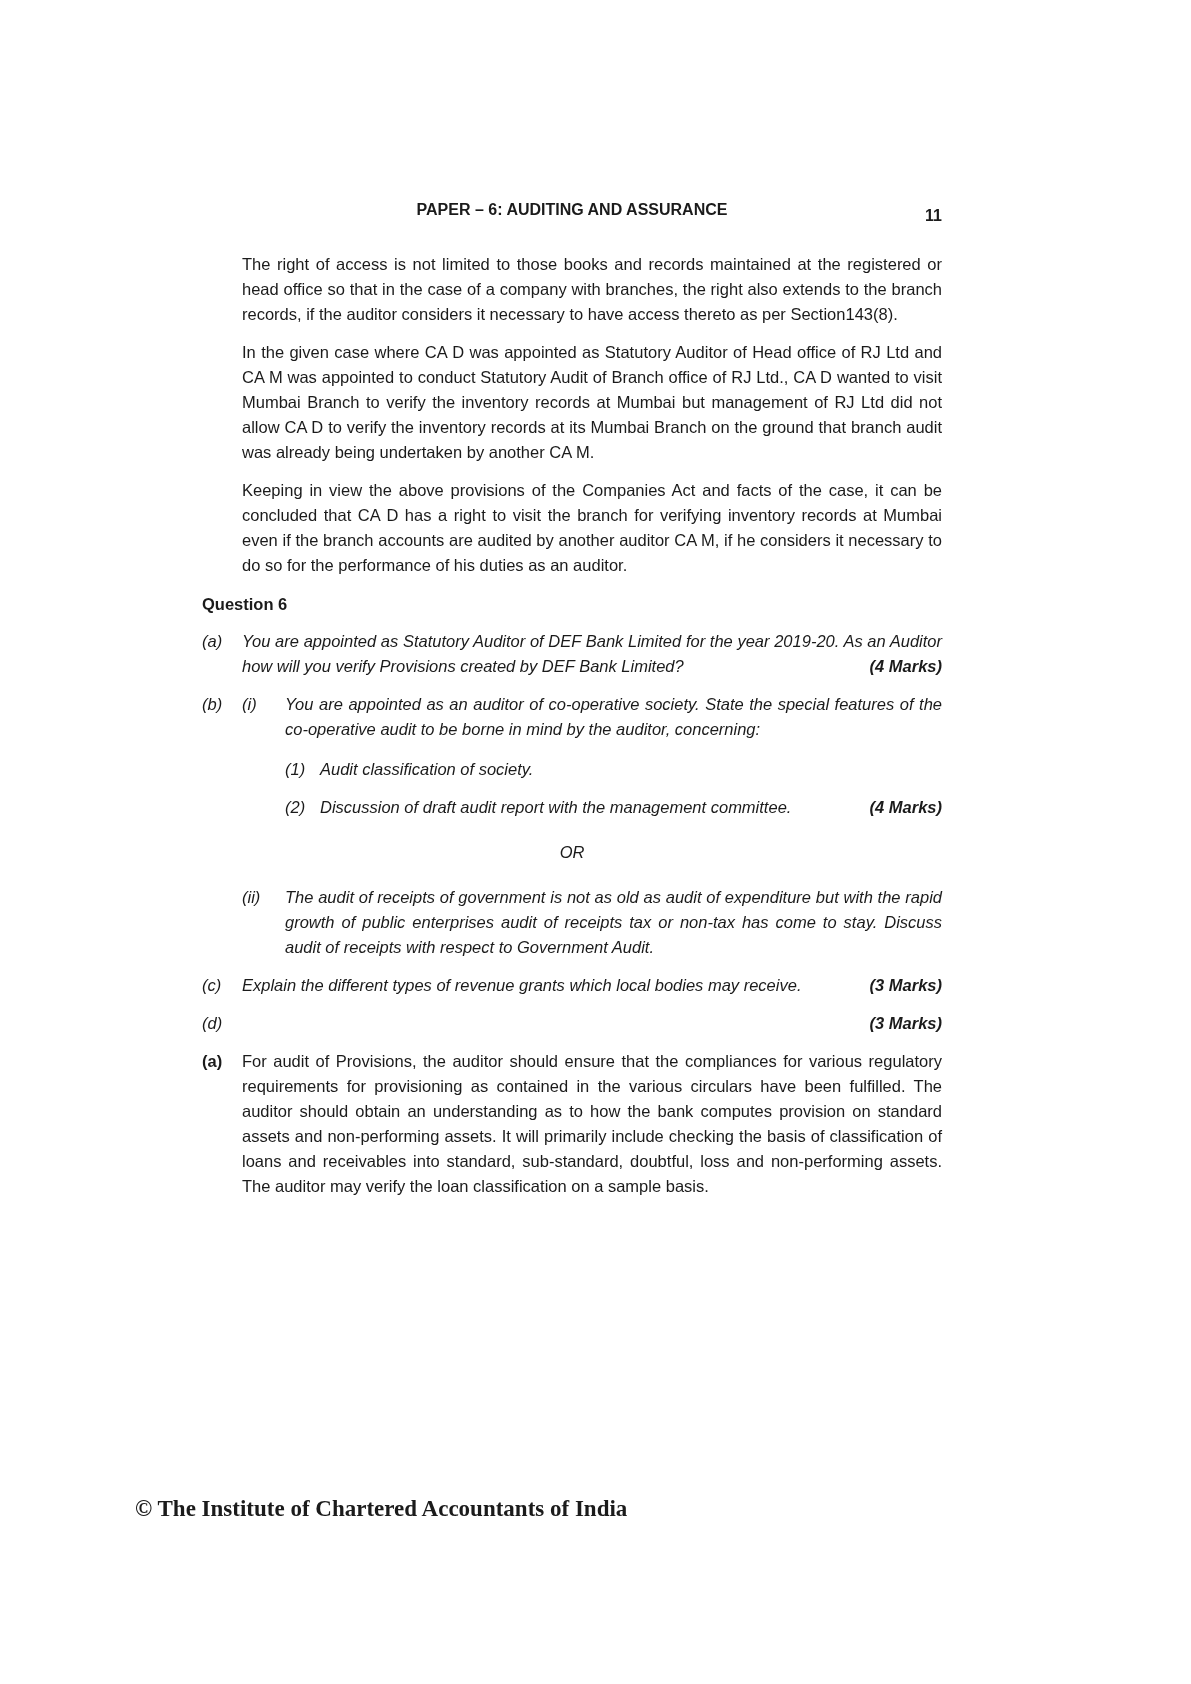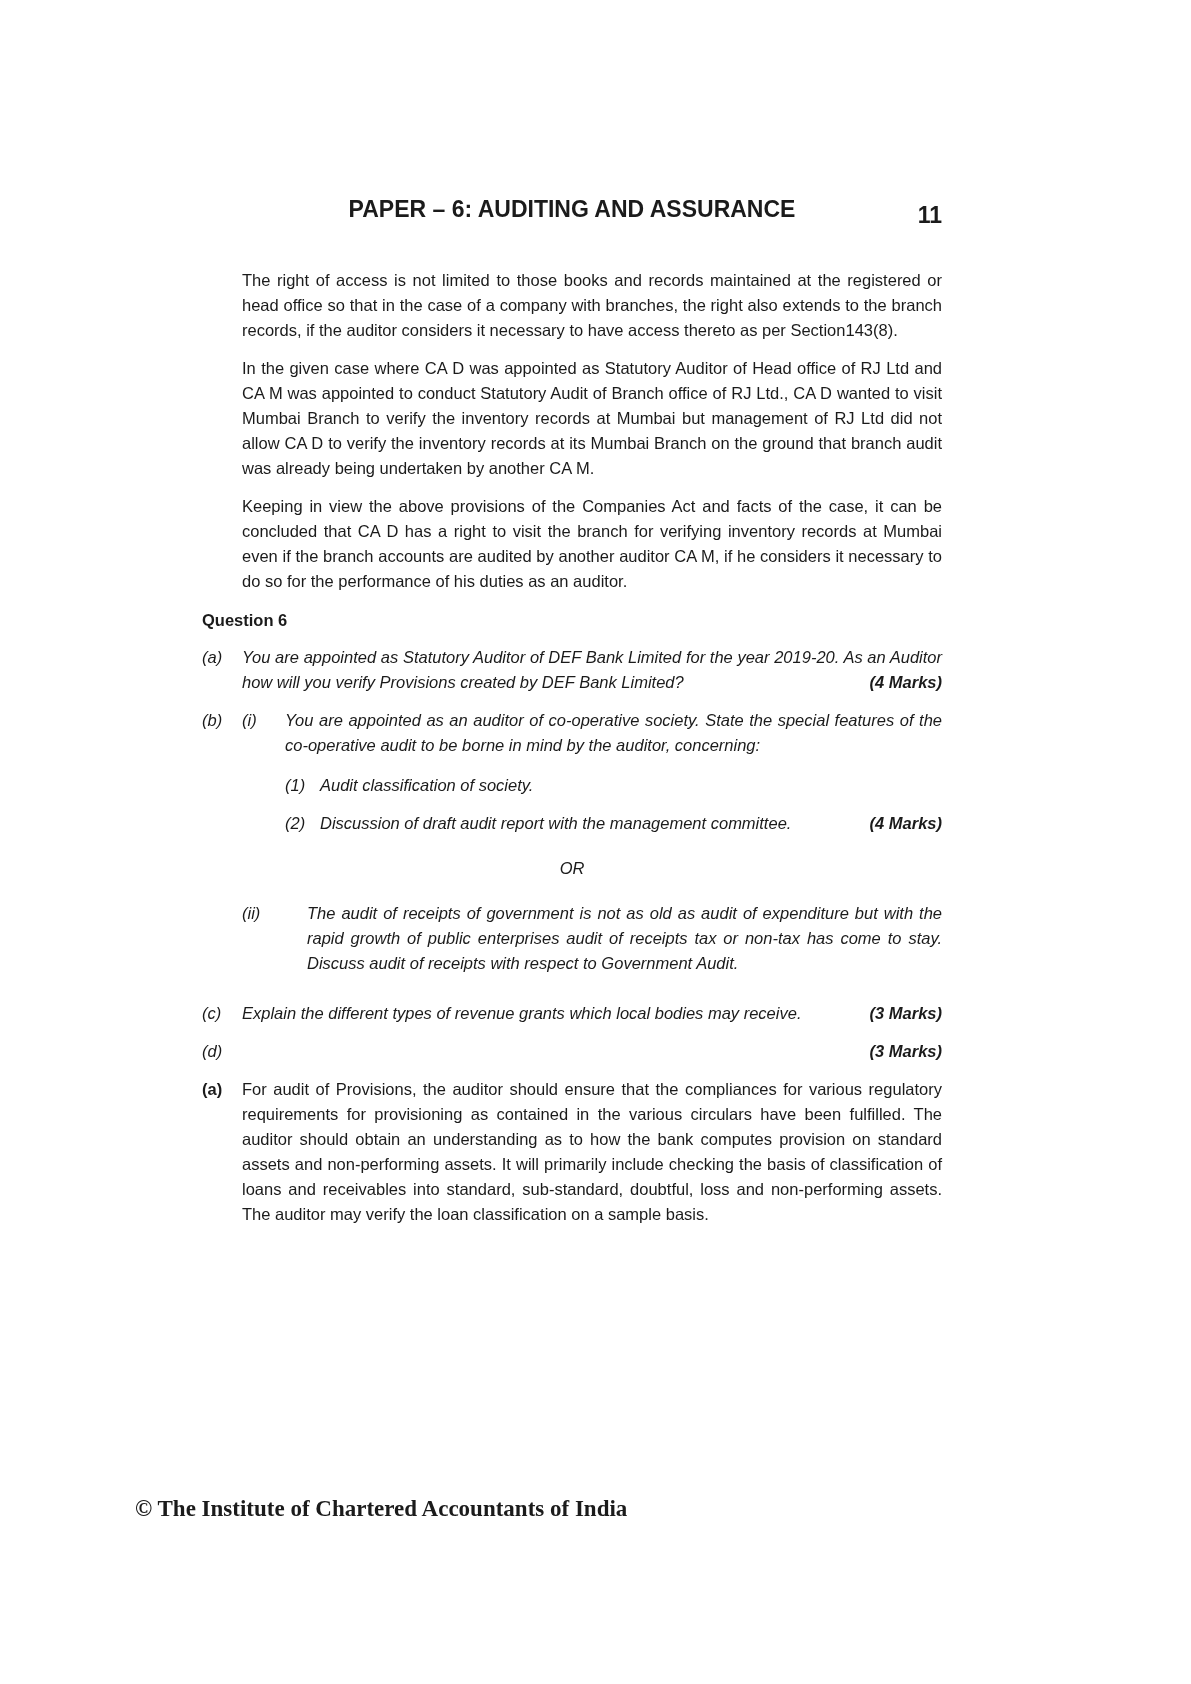--- a/index.html
+++ b/index.html
@@ -17,22 +17,22 @@
   }
   .content {
     position:absolute;
     left:202px; top:197px;
     width:740px;
   }
   .page-header {
     position:relative;
     text-align:center;
     font-weight:bold;
-    font-size:23px;
-    margin-bottom:46px;
+    font-size:16px;
+    margin-bottom:30px;
   }
   .page-number {
     position:absolute;
     right:0; top:6px;
     font-weight:bold;
   }
   .para {
     margin-left:40px;
     text-align:justify;
     margin-bottom:13px;
@@ -123,21 +123,21 @@
               <div class="txt">
                 <span>Discussion of draft audit report with the management committee.</span>
                 <span class="marks">(4 Marks)</span>
               </div>
             </div>
           </div>
         </div>
 
         <div class="or-line">OR</div>
 
-        <div class="q-row" style="margin-bottom:12px;gap:22px;">
+        <div class="q-row" style="margin-bottom:0;">
           <div class="lbl-i">(ii)</div>
           <div class="txt">The audit of receipts of government is not as old as audit of expenditure but with the rapid growth of public enterprises audit of receipts tax or non-tax has come to stay. Discuss audit of receipts with respect to Government Audit.</div>
         </div>
 
       </div>
     </div>
 
     <div class="q-row">
       <div class="lbl">(c)</div>
       <div class="txt">

